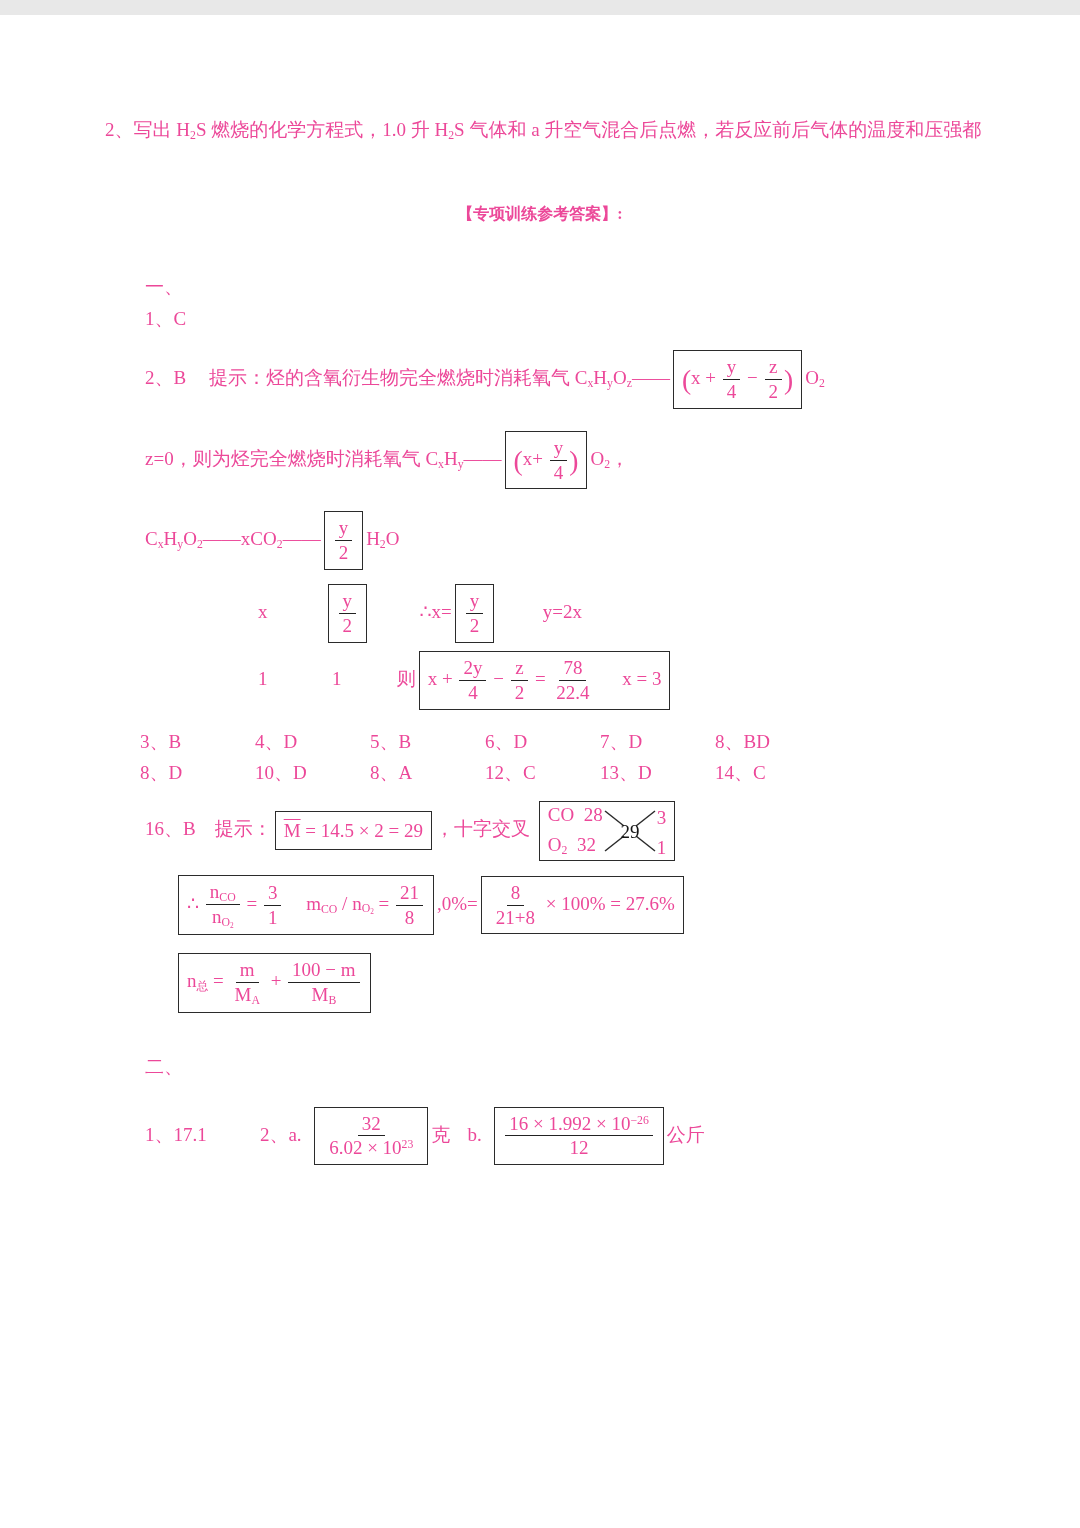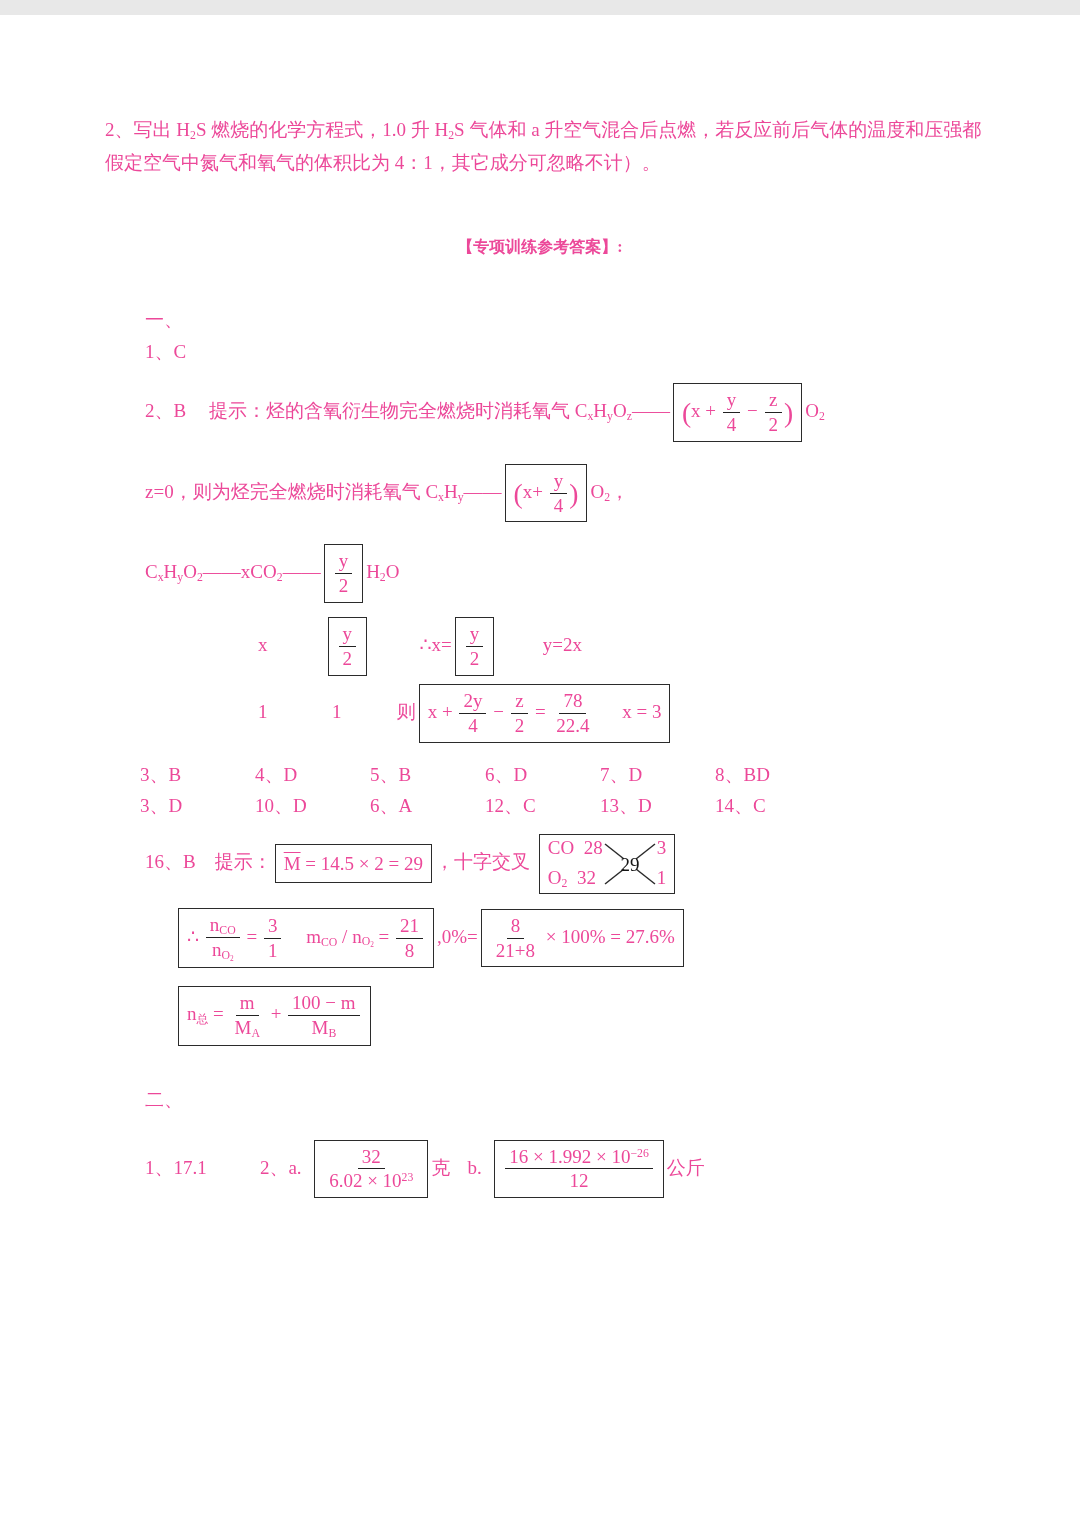--- a/index.html
+++ b/index.html
@@ -55,54 +55,53 @@
     line-height:1.15;
     text-align:center;
   }
   .frac .num{padding:0 4px 1px;border-bottom:1.7px solid #222;}
   .frac .den{padding:1px 4px 0;}
   .big{font-size:1.45em;line-height:0.85;vertical-align:middle;}
   .over{text-decoration:overline;}
 
   .cross{
     display:inline-flex;
-    align-items:flex-start;
+    align-items:flex-end;
     border:1.7px solid #2b2b2b;
     padding:3px 8px;
     margin-left:4px;
     vertical-align:middle;
     line-height:1;
   }
   .cross-col{display:inline-flex;flex-direction:column;gap:11px;}
   .cross-x line{stroke:#2b2b2b;stroke-width:1.5;}
   .cross-x text{fill:#161616;font-size:19px;text-anchor:middle;font-family:"Liberation Serif","DejaVu Serif",serif;}
 
   .answer-row .col{display:inline-block;width:115px;}
   .answer-row .col:last-child{width:auto;}
 </style>
 </head>
 <body>
 
 <div class="page">
   <div class="fline q"><span>2、写出 H</span><sub>2</sub><span>S 燃烧的化学方程式，1.0 升 H</span><sub>2</sub><span>S 气体和 a 升空气混合后点燃，若反应前后气体的温度和压强都</span></div>
-  <div class="fline q"><span>假定空气中氮气和氧气的体积比为 4：1，其它成分可忽略不计）。</span></div>
 
   <div class="heading">【专项训练参考答案】:</div>
 
   <div class="fline ind145 mt48">一、</div>
   <div class="fline ind145 mt4"><span>1、C</span></div>
 
   <div class="fline ind145 mt18"><span>2、B</span><span class="gap" style="width: 1.2em;"></span><span>提示：烃的含氧衍生物完全燃烧时消耗氧气 C</span><sub>x</sub><span>H</span><sub>y</sub><span>O</span><sub>z</sub><span>——</span><span class="fbox"><span class="big">(</span><span>x + </span><span class="frac"><span class="num">y</span><span class="den">4</span></span><span> − </span><span class="frac"><span class="num">z</span><span class="den">2</span></span><span class="big">)</span></span><span>O</span><sub>2</sub></div>
   <div class="fline ind145 mt22"><span>z=0，则为烃完全燃烧时消耗氧气 C</span><sub>x</sub><span>H</span><sub>y</sub><span>——</span><span class="fbox"><span class="big">(</span><span>x+ </span><span class="frac"><span class="num">y</span><span class="den">4</span></span><span class="big">)</span></span><span>O</span><sub>2</sub><span>，</span></div>
   <div class="fline ind145 mt22"><span>C</span><sub>x</sub><span>H</span><sub>y</sub><span>O</span><sub>2</sub><span>——xCO</span><sub>2</sub><span>——</span><span class="fbox"><span class="frac"><span class="num">y</span><span class="den">2</span></span></span><span>H</span><sub>2</sub><span>O</span></div>
   <div class="fline ind258 mt14"><span>x</span><span class="gap" style="width: 3em;"></span><span class="fbox"><span class="frac"><span class="num">y</span><span class="den">2</span></span></span><span class="gap" style="width: 2.6em;"></span><span>∴x=</span><span class="fbox"><span class="frac"><span class="num">y</span><span class="den">2</span></span></span><span class="gap" style="width: 2.4em;"></span><span>y=2x</span></div>
   <div class="fline ind258 mt8"><span>1</span><span class="gap" style="width: 3.4em;"></span><span>1</span><span class="gap" style="width: 2.9em;"></span><span>则</span><span class="fbox"><span>x + </span><span class="frac"><span class="num">2y</span><span class="den">4</span></span><span> − </span><span class="frac"><span class="num">z</span><span class="den">2</span></span><span> = </span><span class="frac"><span class="num">78</span><span class="den">22.4</span></span><span class="gap" style="width: 1.4em;"></span><span>x = 3</span></span></div>
 
   <div class="fline ind140 answer-row mt18"><span class="col">3、B</span><span class="col">4、D</span><span class="col">5、B</span><span class="col">6、D</span><span class="col">7、D</span><span class="col">8、BD</span></div>
-  <div class="fline ind140 answer-row mt4"><span class="col">3、D</span><span class="col">10、D</span><span class="col">6、A</span><span class="col">12、C</span><span class="col">13、D</span><span class="col">14、C</span></div>
+  <div class="fline ind140 answer-row mt4"><span class="col">8、D</span><span class="col">10、D</span><span class="col">8、A</span><span class="col">12、C</span><span class="col">13、D</span><span class="col">14、C</span></div>
 
   <div class="fline ind145 mt14"><span>16、B</span><span class="gap" style="width: 1em;"></span><span>提示：</span><span class="fbox"><span class="over">M</span><span> = 14.5 × 2 = 29</span></span><span>，十字交叉 </span><span class="cross"><span class="cross-col"><span><span>CO</span>&nbsp;&nbsp;28</span><span><span>O</span><sub>2</sub>&nbsp;&nbsp;32</span></span><svg width="54" height="52" class="cross-x">
           <line x1="2" y1="6" x2="21" y2="21"></line>
           <line x1="2" y1="46" x2="21" y2="31"></line>
           <line x1="33" y1="21" x2="52" y2="6"></line>
           <line x1="33" y1="31" x2="52" y2="46"></line>
           <text x="27" y="33">29</text>
         </svg><span class="cross-col"><span>3</span><span>1</span></span></span></div>
   <div class="fline ind175 mt14"><span class="fbox"><span>∴ </span><span class="frac"><span class="num"><span>n</span><sub>CO</sub></span><span class="den"><span>n</span><sub><span>O</span><sub>2</sub></sub></span></span><span> = </span><span class="frac"><span class="num">3</span><span class="den">1</span></span><span class="gap" style="width: 1.2em;"></span><span>m</span><sub>CO</sub><span> / n</span><sub><span>O</span><sub>2</sub></sub><span> = </span><span class="frac"><span class="num">21</span><span class="den">8</span></span></span><span>,0%=</span><span class="fbox"><span class="frac"><span class="num">8</span><span class="den">21+8</span></span><span> × 100% = 27.6%</span></span></div>
 

